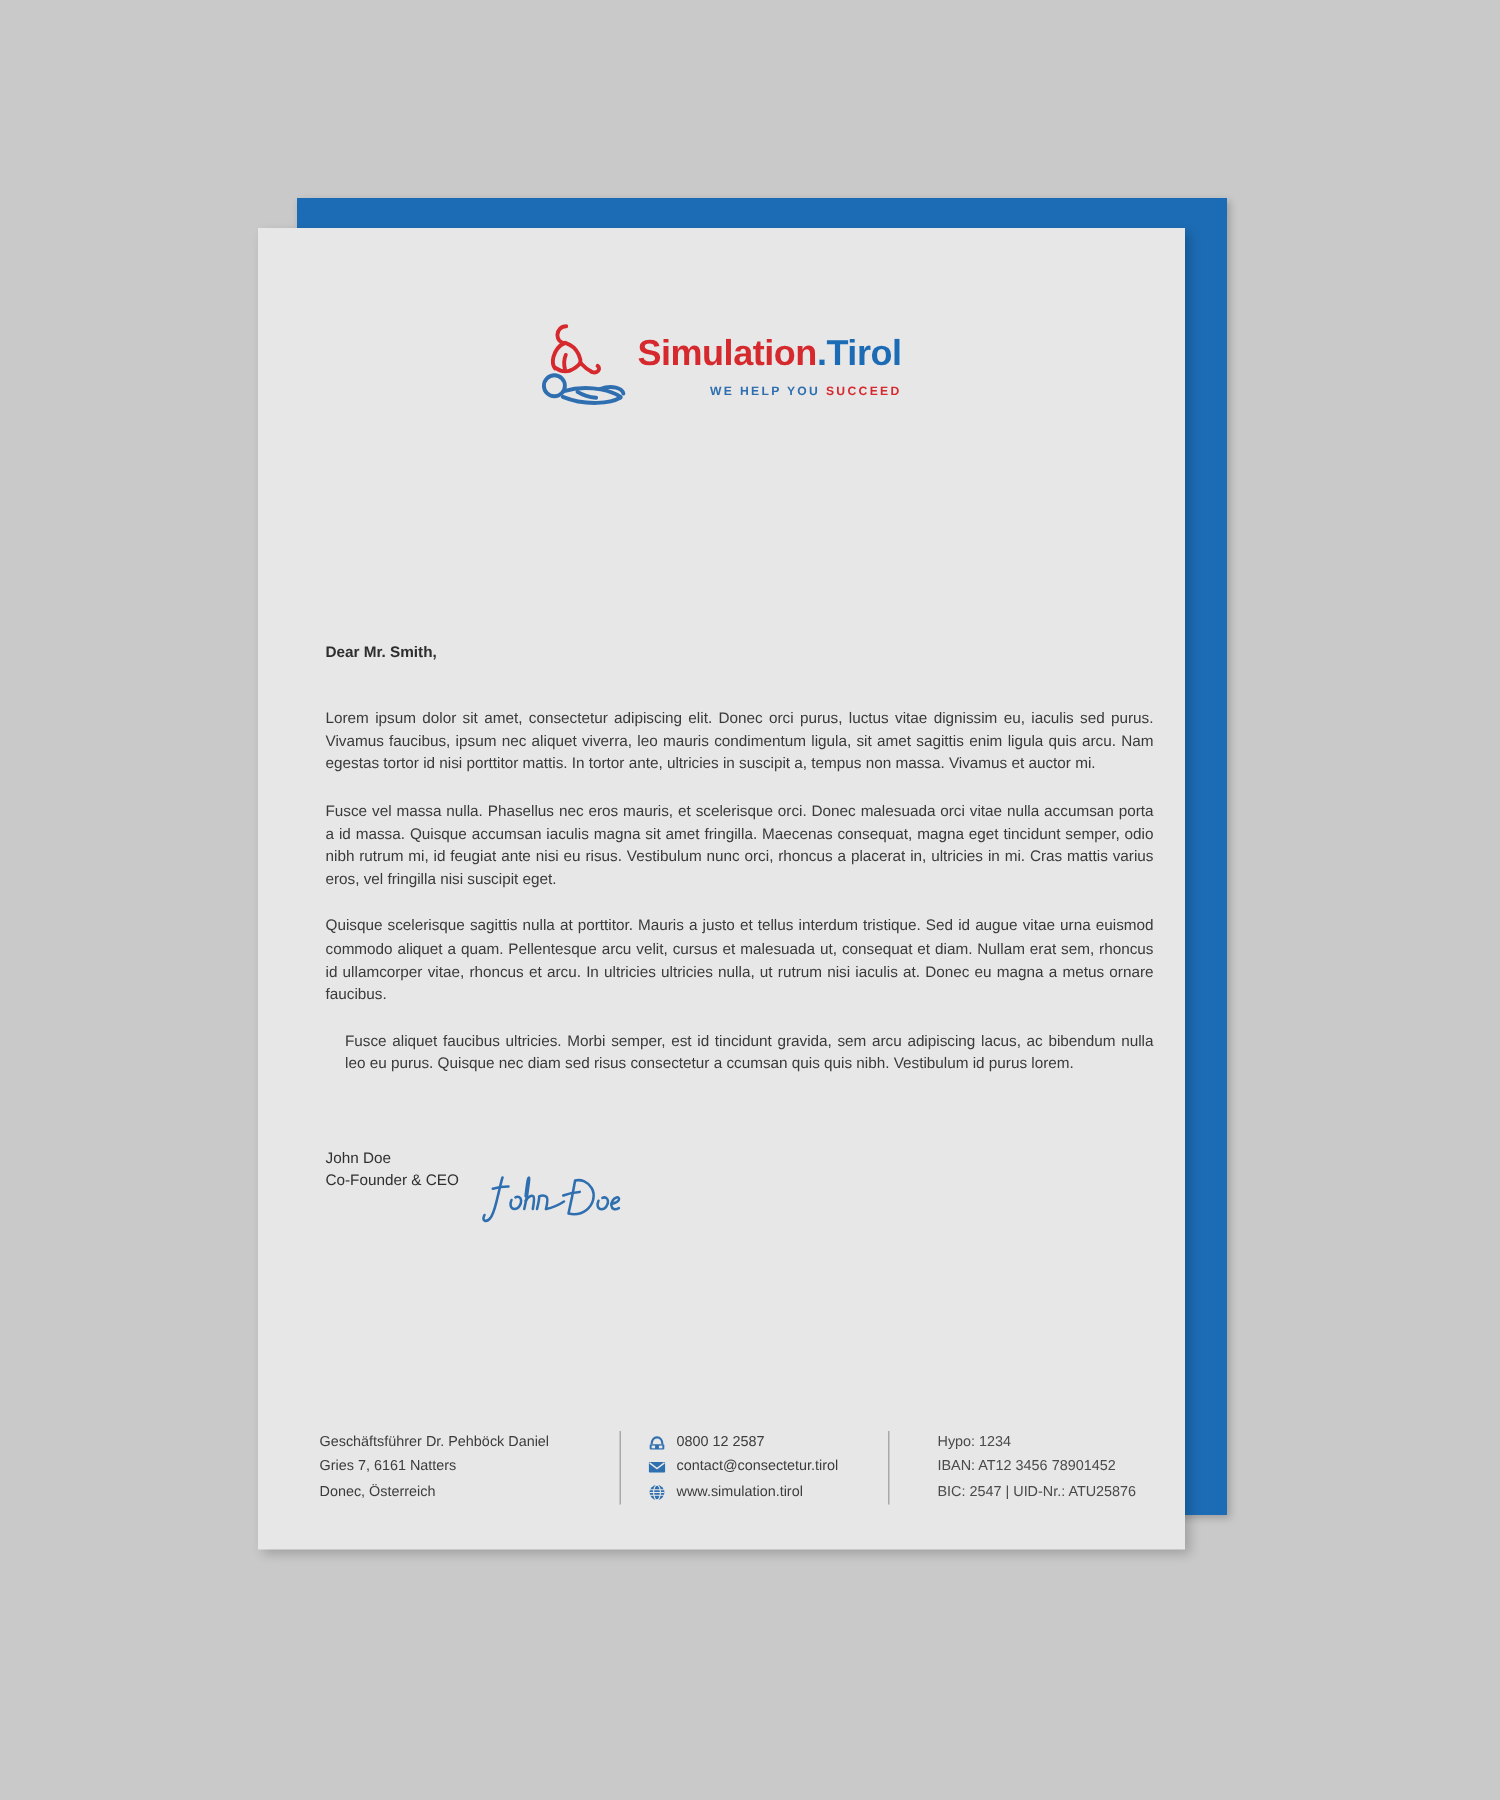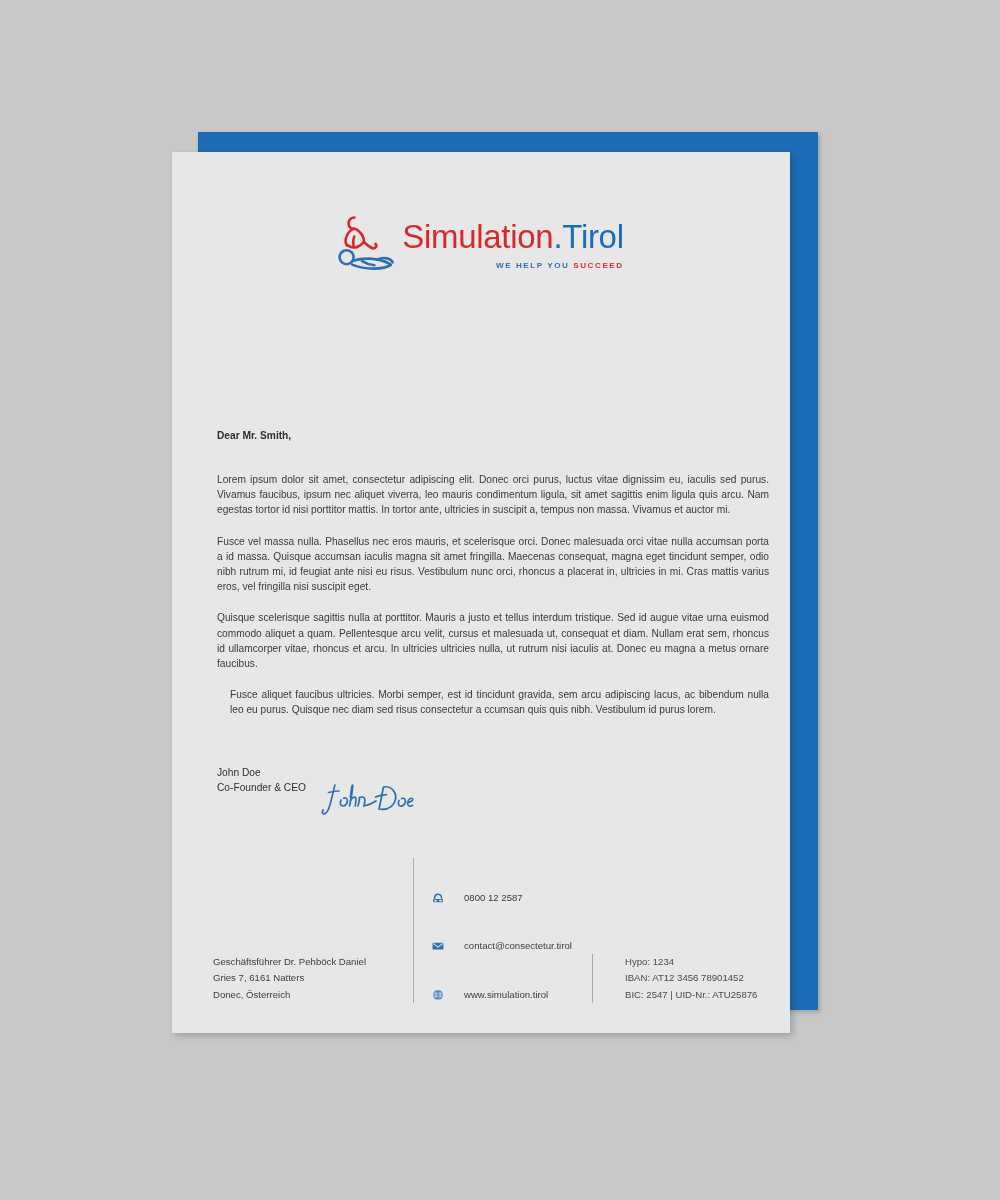--- a/index.html
+++ b/index.html
@@ -64,22 +64,22 @@
     height: 62px;
     flex: 0 0 auto;
   }
   #logo-text-block {
     display: flex;
     flex-direction: column;
     align-items: flex-start;
     line-height: 1;
   }
   #wordmark {
-    font-size: 33px;
-    font-weight: 400;
+    font-size: 24px;
+    font-weight: 700;
     letter-spacing: -0.3px;
     white-space: nowrap;
   }
   #wordmark .wm-red { color: #d6292e; }
   #wordmark .wm-blue { color: #1c6cb5; }
   #tagline {
     margin-top: 9px;
     align-self: flex-end;
     font-size: 8.1px;
     font-weight: 700;
@@ -165,23 +165,22 @@
   .footer-line {
     font-size: 9.6px;
     line-height: 16.4px;
     color: #3c3c3c;
     white-space: nowrap;
   }
   .footer-line.muted { color: #4a4a4a; }
   .contact-line {
     display: flex;
     align-items: center;
-    gap: 20px;
+    gap: 7px;
     line-height: 16.4px;
-    margin-top: 32px;
   }
   .contact-icon {
     width: 12px;
     height: 12px;
     flex: 0 0 auto;
     display: block;
   }
   .contact-text {
     font-size: 9.6px;
     color: #3c3c3c;

